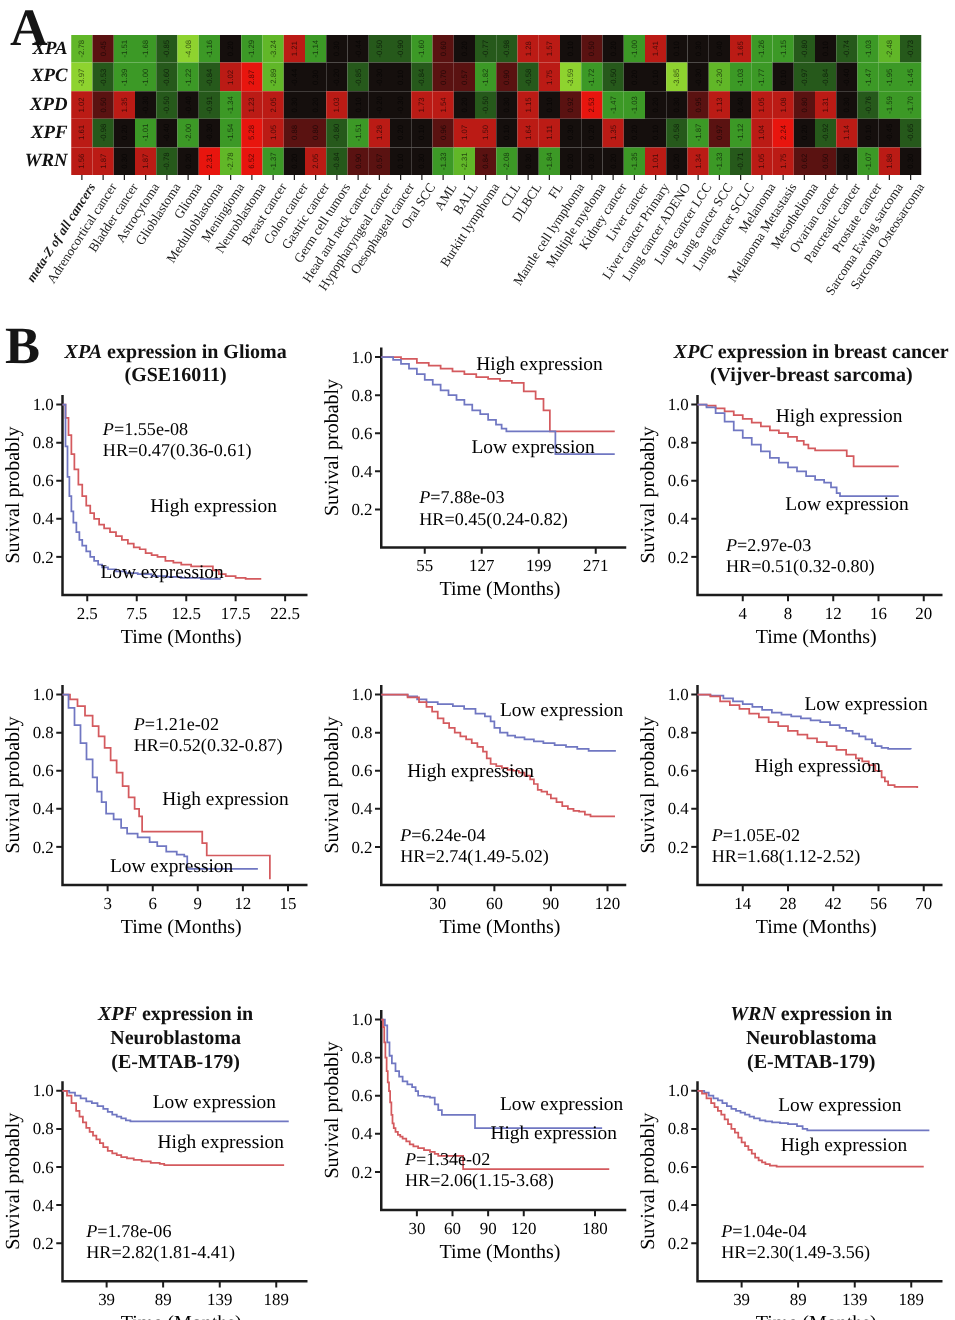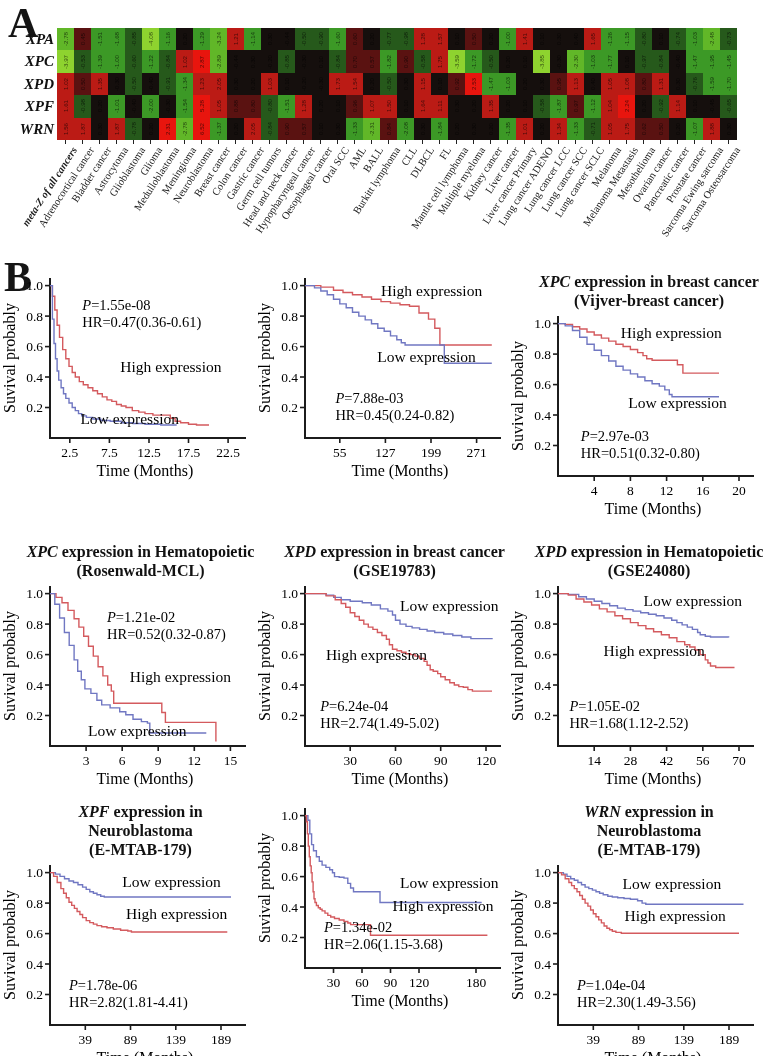--- a/index.html
+++ b/index.html
@@ -717,20 +717,21 @@
     <div class="col-label" style="left:522px;top:145px">Pancreatic cancer</div>
     <div class="col-tick" style="left:694px"></div>
     <div class="col-label" style="left:539px;top:145px">Prostate cancer</div>
     <div class="col-tick" style="left:711px"></div>
     <div class="col-label" style="left:556px;top:145px">Sarcoma Ewing sarcoma</div>
     <div class="col-tick" style="left:728px"></div>
     <div class="col-label" style="left:573px;top:145px">Sarcoma Osteosarcoma</div>
   </div>
 <div id="panel-b">
     <div class="km">
+    <div class="km-title"><span class="gene">XPA</span> expression in Glioma<br><span>(GSE16011)</span></div>
     <svg width="252" height="218" viewBox="0 0 252 218">
         <path d="M 50 6 V 166 H 246" fill="none" stroke="#1c1c1c" stroke-width="2"></path>
         <line x1="45" y1="13.6" x2="50" y2="13.6" stroke="#1c1c1c" stroke-width="1.6"></line>
         <text x="43" y="18.1" font-size="13.5" text-anchor="end">1.0</text>
         <line x1="45" y1="44.1" x2="50" y2="44.1" stroke="#1c1c1c" stroke-width="1.6"></line>
         <text x="43" y="48.6" font-size="13.5" text-anchor="end">0.8</text>
         <line x1="45" y1="74.6" x2="50" y2="74.6" stroke="#1c1c1c" stroke-width="1.6"></line>
         <text x="43" y="79.1" font-size="13.5" text-anchor="end">0.6</text>
         <line x1="45" y1="105.0" x2="50" y2="105.0" stroke="#1c1c1c" stroke-width="1.6"></line>
         <text x="43" y="109.5" font-size="13.5" text-anchor="end">0.4</text>
@@ -779,21 +780,21 @@
         <text x="15" y="86" font-size="16" text-anchor="middle" transform="rotate(-90 15 86)">Suvival probably</text>
         <text x="145" y="204" font-size="16" text-anchor="middle">Time (Months)</text>
         <path d="M 50.0 13.6 H 65.8 V 15.1 H 78.5 V 18.2 H 88.0 V 20.5 H 97.5 V 22.8 H 107.0 V 25.0 H 116.5 V 27.3 H 126.0 V 29.6 H 135.5 V 31.1 H 145.0 V 32.7 H 154.5 V 34.2 H 164.0 V 41.0 H 173.5 V 47.1 H 179.8 V 56.3 H 184.9 V 73.0 H 236.8 V 73.0" fill="none" stroke="#d45a5e" stroke-width="1.4"></path>
         <text x="126" y="24.400000000000002" font-size="15.5">High expression</text>
         <path d="M 50.0 13.6 H 59.5 V 15.9 H 65.8 V 19.0 H 72.2 V 22.8 H 78.5 V 27.3 H 84.8 V 31.9 H 91.2 V 35.7 H 97.5 V 40.3 H 103.8 V 44.1 H 110.2 V 47.9 H 116.5 V 51.7 H 122.8 V 56.3 H 129.2 V 59.3 H 135.5 V 63.9 H 141.8 V 67.7 H 146.3 V 70.8 H 150.1 V 73.0 H 188.1 V 73.0 H 189.3 V 91.3 H 236.8 V 91.3" fill="none" stroke="#7077c2" stroke-width="1.4"></path>
         <text x="122.2" y="90" font-size="15.5">Low expression</text>
         <text x="80.4" y="130.8" font-size="14.5"><tspan font-style="italic">P</tspan>=7.88e-03</text>
         <text x="80.4" y="147.8" font-size="14.5">HR=0.45(0.24-0.82)</text>
       </svg></div>
     <div class="km">
-    <div class="km-title"><span class="gene">XPC</span> expression in breast cancer<br><span>(Vijver-breast cancer)</span></div>
+    <div class="km-title"><span class="gene">XPC</span> expression in breast cancer<br><span>(Vijver-breast sarcoma)</span></div>
     <svg width="252" height="218" viewBox="0 0 252 218">
         <path d="M 50 6 V 166 H 246" fill="none" stroke="#1c1c1c" stroke-width="2"></path>
         <line x1="45" y1="13.6" x2="50" y2="13.6" stroke="#1c1c1c" stroke-width="1.6"></line>
         <text x="43" y="18.1" font-size="13.5" text-anchor="end">1.0</text>
         <line x1="45" y1="44.1" x2="50" y2="44.1" stroke="#1c1c1c" stroke-width="1.6"></line>
         <text x="43" y="48.6" font-size="13.5" text-anchor="end">0.8</text>
         <line x1="45" y1="74.6" x2="50" y2="74.6" stroke="#1c1c1c" stroke-width="1.6"></line>
         <text x="43" y="79.1" font-size="13.5" text-anchor="end">0.6</text>
         <line x1="45" y1="105.0" x2="50" y2="105.0" stroke="#1c1c1c" stroke-width="1.6"></line>
         <text x="43" y="109.5" font-size="13.5" text-anchor="end">0.4</text>
@@ -812,21 +813,20 @@
         <text x="15" y="86" font-size="16" text-anchor="middle" transform="rotate(-90 15 86)">Suvival probably</text>
         <text x="145" y="204" font-size="16" text-anchor="middle">Time (Months)</text>
         <path d="M 50.0 13.6 H 57.2 V 14.4 H 64.5 V 16.7 H 71.7 V 19.0 H 79.0 V 22.0 H 86.2 V 25.0 H 93.4 V 28.1 H 100.7 V 31.1 H 107.9 V 34.2 H 115.1 V 36.5 H 122.4 V 39.5 H 129.6 V 42.6 H 135.0 V 45.6 H 138.7 V 48.7 H 144.1 V 50.2 H 165.8 V 50.2 H 169.4 V 54.8 H 174.9 V 63.1 H 211.0 V 63.1" fill="none" stroke="#d45a5e" stroke-width="1.4"></path>
         <text x="112.7" y="27.6" font-size="15.5">High expression</text>
         <path d="M 50.0 13.6 H 57.2 V 15.9 H 64.5 V 20.5 H 71.7 V 27.3 H 79.0 V 34.2 H 86.2 V 40.3 H 93.4 V 45.6 H 100.7 V 51.0 H 107.9 V 56.3 H 115.1 V 60.1 H 122.4 V 63.9 H 129.6 V 67.0 H 136.9 V 70.8 H 144.1 V 73.8 H 151.3 V 76.1 H 156.8 V 79.9 H 161.3 V 84.5 H 164.0 V 86.8 H 211.0 V 86.8" fill="none" stroke="#7077c2" stroke-width="1.4"></path>
         <text x="120.3" y="98" font-size="15.5">Low expression</text>
         <text x="72.8" y="130.8" font-size="14.5"><tspan font-style="italic">P</tspan>=2.97e-03</text>
         <text x="72.8" y="147.8" font-size="14.5">HR=0.51(0.32-0.80)</text>
       </svg></div>
     <div class="km">
-    <div class="km-title"><span class="gene">XPC</span> expression in Hematopoietic<br><span>(Rosenwald-MCL)</span></div>
     <svg width="252" height="218" viewBox="0 0 252 218">
         <path d="M 50 6 V 166 H 246" fill="none" stroke="#1c1c1c" stroke-width="2"></path>
         <line x1="45" y1="13.6" x2="50" y2="13.6" stroke="#1c1c1c" stroke-width="1.6"></line>
         <text x="43" y="18.1" font-size="13.5" text-anchor="end">1.0</text>
         <line x1="45" y1="44.1" x2="50" y2="44.1" stroke="#1c1c1c" stroke-width="1.6"></line>
         <text x="43" y="48.6" font-size="13.5" text-anchor="end">0.8</text>
         <line x1="45" y1="74.6" x2="50" y2="74.6" stroke="#1c1c1c" stroke-width="1.6"></line>
         <text x="43" y="79.1" font-size="13.5" text-anchor="end">0.6</text>
         <line x1="45" y1="105.0" x2="50" y2="105.0" stroke="#1c1c1c" stroke-width="1.6"></line>
         <text x="43" y="109.5" font-size="13.5" text-anchor="end">0.4</text>
@@ -845,21 +845,20 @@
         <text x="15" y="86" font-size="16" text-anchor="middle" transform="rotate(-90 15 86)">Suvival probably</text>
         <text x="145" y="204" font-size="16" text-anchor="middle">Time (Months)</text>
         <path d="M 50.0 13.6 H 56.0 V 17.4 H 62.0 V 22.8 H 68.0 V 30.4 H 74.1 V 38.8 H 78.9 V 47.1 H 83.7 V 56.3 H 88.5 V 66.2 H 93.3 V 76.1 H 98.1 V 86.8 H 102.9 V 95.9 H 107.7 V 105.0 H 111.3 V 111.1 H 113.7 V 123.3 H 157.0 V 123.3 H 161.8 V 132.5 H 165.4 V 142.4 H 214.7 V 142.4 H 215.9 V 161.4" fill="none" stroke="#d45a5e" stroke-width="1.4"></path>
         <text x="129.8" y="102" font-size="15.5">High expression</text>
         <path d="M 50.0 13.6 H 54.8 V 24.3 H 59.6 V 38.0 H 64.4 V 52.5 H 69.2 V 65.4 H 74.1 V 79.9 H 77.7 V 91.3 H 81.3 V 99.7 H 84.9 V 108.9 H 90.9 V 113.4 H 96.9 V 120.3 H 101.7 V 124.9 H 110.1 V 127.9 H 119.7 V 131.7 H 125.8 V 134.8 H 133.0 V 139.3 H 141.4 V 141.6 H 147.4 V 143.1 H 149.8 V 153.0 H 206.3 V 153.0" fill="none" stroke="#7077c2" stroke-width="1.4"></path>
         <text x="88" y="155.60000000000002" font-size="15.5">Low expression</text>
         <text x="107" y="42" font-size="14.5"><tspan font-style="italic">P</tspan>=1.21e-02</text>
         <text x="107" y="59" font-size="14.5">HR=0.52(0.32-0.87)</text>
       </svg></div>
     <div class="km">
-    <div class="km-title"><span class="gene">XPD</span> expression in breast cancer<br><span>(GSE19783)</span></div>
     <svg width="252" height="218" viewBox="0 0 252 218">
         <path d="M 50 6 V 166 H 246" fill="none" stroke="#1c1c1c" stroke-width="2"></path>
         <line x1="45" y1="13.6" x2="50" y2="13.6" stroke="#1c1c1c" stroke-width="1.6"></line>
         <text x="43" y="18.1" font-size="13.5" text-anchor="end">1.0</text>
         <line x1="45" y1="44.1" x2="50" y2="44.1" stroke="#1c1c1c" stroke-width="1.6"></line>
         <text x="43" y="48.6" font-size="13.5" text-anchor="end">0.8</text>
         <line x1="45" y1="74.6" x2="50" y2="74.6" stroke="#1c1c1c" stroke-width="1.6"></line>
         <text x="43" y="79.1" font-size="13.5" text-anchor="end">0.6</text>
         <line x1="45" y1="105.0" x2="50" y2="105.0" stroke="#1c1c1c" stroke-width="1.6"></line>
         <text x="43" y="109.5" font-size="13.5" text-anchor="end">0.4</text>
@@ -876,21 +875,20 @@
         <text x="15" y="86" font-size="16" text-anchor="middle" transform="rotate(-90 15 86)">Suvival probably</text>
         <text x="145" y="204" font-size="16" text-anchor="middle">Time (Months)</text>
         <path d="M 50.0 13.6 H 71.1 V 15.1 H 78.7 V 17.4 H 86.2 V 19.7 H 95.2 V 21.2 H 107.3 V 22.8 H 116.3 V 25.0 H 125.4 V 28.9 H 132.9 V 31.1 H 137.5 V 35.0 H 140.5 V 40.3 H 145.0 V 44.1 H 151.0 V 46.4 H 157.1 V 47.9 H 164.6 V 49.4 H 172.1 V 51.0 H 179.7 V 52.5 H 188.7 V 54.0 H 197.8 V 55.5 H 206.8 V 57.0 H 215.9 V 58.6 H 237.0 V 59.3" fill="none" stroke="#7077c2" stroke-width="1.4"></path>
         <text x="145" y="30.8" font-size="15.5">Low expression</text>
         <path d="M 50.0 13.6 H 71.1 V 15.9 H 80.2 V 19.7 H 86.2 V 23.5 H 90.7 V 27.3 H 95.2 V 32.7 H 99.8 V 36.5 H 104.3 V 40.3 H 108.8 V 44.1 H 113.3 V 47.1 H 117.9 V 49.4 H 122.4 V 52.5 H 126.9 V 55.5 H 131.4 V 59.3 H 134.4 V 64.7 H 137.5 V 69.2 H 142.0 V 70.8 H 146.5 V 72.3 H 151.0 V 73.8 H 155.6 V 74.6 H 160.1 V 76.1 H 164.6 V 78.4 H 169.1 V 81.4 H 172.1 V 85.2 H 175.2 V 89.8 H 178.2 V 91.3 H 182.7 V 93.6 H 185.7 V 96.7 H 190.2 V 99.7 H 194.8 V 102.8 H 199.3 V 105.0 H 203.8 V 106.6 H 208.3 V 107.3 H 212.9 V 109.6 H 217.4 V 111.1 H 237.0 V 111.1" fill="none" stroke="#d45a5e" stroke-width="1.4"></path>
         <text x="70.9" y="79.60000000000001" font-size="15.5">High expression</text>
         <text x="65.2" y="130.8" font-size="14.5"><tspan font-style="italic">P</tspan>=6.24e-04</text>
         <text x="65.2" y="147.8" font-size="14.5">HR=2.74(1.49-5.02)</text>
       </svg></div>
     <div class="km">
-    <div class="km-title"><span class="gene">XPD</span> expression in Hematopoietic<br><span>(GSE24080)</span></div>
     <svg width="252" height="218" viewBox="0 0 252 218">
         <path d="M 50 6 V 166 H 246" fill="none" stroke="#1c1c1c" stroke-width="2"></path>
         <line x1="45" y1="13.6" x2="50" y2="13.6" stroke="#1c1c1c" stroke-width="1.6"></line>
         <text x="43" y="18.1" font-size="13.5" text-anchor="end">1.0</text>
         <line x1="45" y1="44.1" x2="50" y2="44.1" stroke="#1c1c1c" stroke-width="1.6"></line>
         <text x="43" y="48.6" font-size="13.5" text-anchor="end">0.8</text>
         <line x1="45" y1="74.6" x2="50" y2="74.6" stroke="#1c1c1c" stroke-width="1.6"></line>
         <text x="43" y="79.1" font-size="13.5" text-anchor="end">0.6</text>
         <line x1="45" y1="105.0" x2="50" y2="105.0" stroke="#1c1c1c" stroke-width="1.6"></line>
         <text x="43" y="109.5" font-size="13.5" text-anchor="end">0.4</text>

